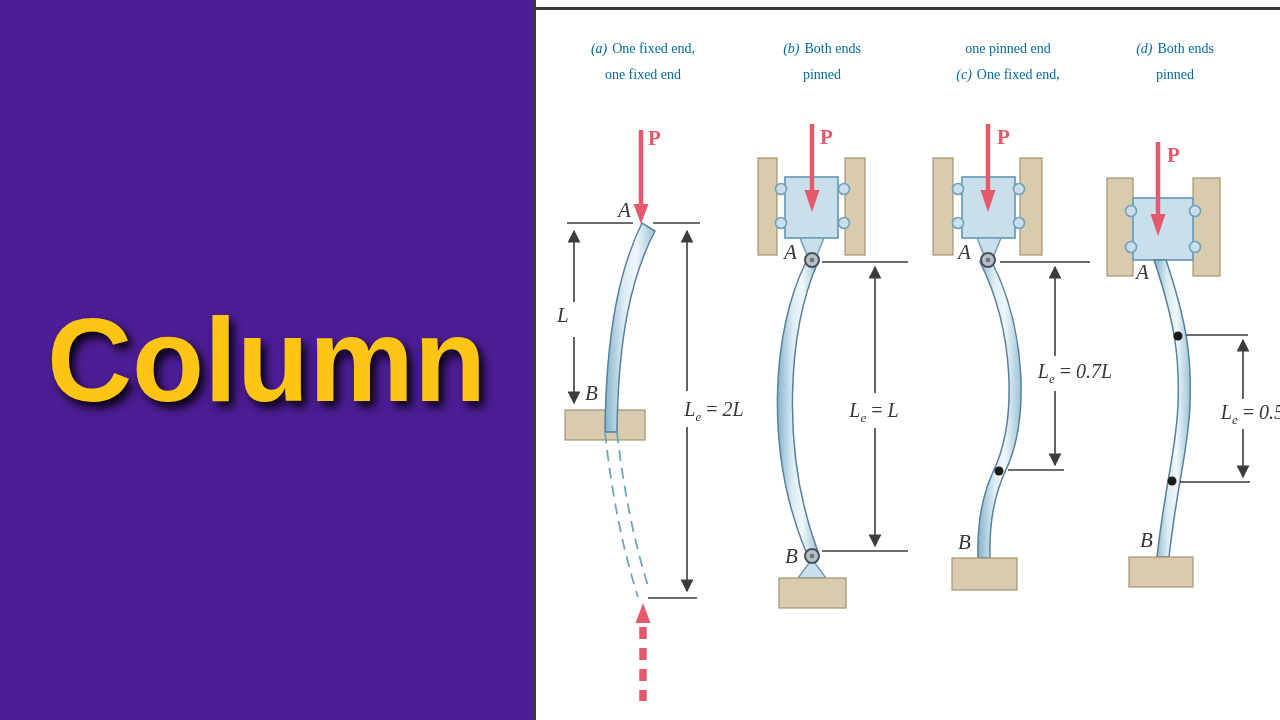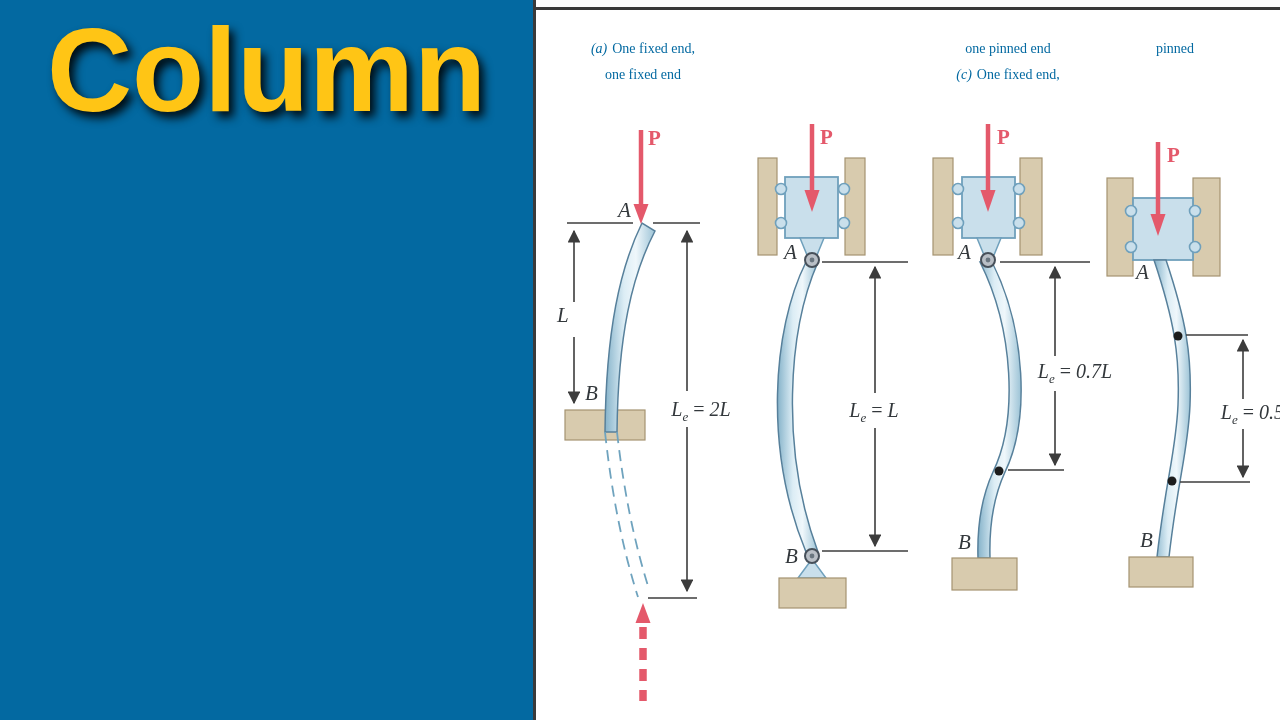--- a/index.html
+++ b/index.html
@@ -1,20 +1,20 @@
 <!DOCTYPE html>
 <html><head>
 <meta charset="utf-8">
 <style>
   html,body{margin:0;padding:0;background:#222;}
   .page{position:relative;width:1280px;height:720px;background:#ffffff;overflow:hidden;
         font-family:"Liberation Serif",serif;}
   
-  .left-panel{position:absolute;left:0;top:0;width:533px;height:720px;background:#0369a1;
-              display:flex;flex-direction:row;justify-content:center;align-items:flex-start;}
+  .left-panel{position:absolute;left:0;top:0;width:533px;height:720px;background:#4c1d95;
+              display:flex;flex-direction:row;justify-content:center;align-items:center;}
   .title-line{font-family:"Liberation Sans",sans-serif;font-weight:bold;font-size:118px;
               line-height:140px;color:#FFC515;text-shadow:5px 6px 10px rgba(0,0,0,.9);
               white-space:nowrap;}
   
   .figure-panel{position:absolute;left:533px;top:0;width:747px;height:720px;background:#fff;}
   .frame-left{position:absolute;left:0;top:0;width:3px;height:720px;background:#3a3a3a;}
   .frame-top{position:absolute;left:0;top:7px;width:747px;height:3px;background:#3a3a3a;}
   .figure-panel svg{position:absolute;left:0;top:0;}
   .lbl{position:absolute;color:#33383c;}
   .fig-label{position:absolute;top:36px;width:200px;transform:translateX(-50%);
@@ -188,46 +188,51 @@
           <line x1="1158" y1="142" x2="1158" y2="216" stroke="#E4596B" stroke-width="4.5"></line>
           <polygon points="1150.5,214 1165.5,214 1158,236" fill="#E4596B"></polygon>
         </g>
       </g>
     </svg>
 
     <div class="fig-label" style="left:110px">
       <div><span class="it">(a)</span><span class="t">One fixed end,</span></div>
       <div>one fixed end</div>
     </div>
+    <div class="fig-label" style="left:289px">
+      <div><span class="it">(b)</span><span class="t">Both ends</span></div>
+      <div>pinned</div>
+    </div>
     <div class="fig-label" style="left:475px">
       <div>one pinned end</div>
       <div><span class="it">(c)</span><span class="t">One fixed end,</span></div>
     </div>
     <div class="fig-label" style="left:642px">
+      <div><span class="it">(d)</span><span class="t">Both ends</span></div>
       <div>pinned</div>
     </div>
 
     <div class="lbl p-label" style="left:115px;top:126px">P</div>
     <div class="lbl p-label" style="left:287px;top:125px">P</div>
     <div class="lbl p-label" style="left:464px;top:125px">P</div>
     <div class="lbl p-label" style="left:634px;top:143px">P</div>
 
     <div class="lbl pt-label" style="left:85px;top:198px">A</div>
     <div class="lbl pt-label" style="left:251px;top:240px">A</div>
     <div class="lbl pt-label" style="left:425px;top:240px">A</div>
     <div class="lbl pt-label" style="left:603px;top:260px">A</div>
 
     <div class="lbl pt-label" style="left:52px;top:381px">B</div>
     <div class="lbl pt-label" style="left:252px;top:544px">B</div>
     <div class="lbl pt-label" style="left:425px;top:530px">B</div>
     <div class="lbl pt-label" style="left:607px;top:528px">B</div>
 
     <div class="lbl pt-label" style="left:24px;top:303px">L</div>
 
-    <div class="lbl le-label" style="left:151px;top:398px">
+    <div class="lbl le-label" style="left:164px;top:398px">
       <span class="it">L</span><sub>e</sub><span class="eq">=</span><span class="it">2L</span>
     </div>
     <div class="lbl le-label" style="left:324px;top:399px">
       <span class="it">L</span><sub>e</sub><span class="eq">=</span><span class="it">L</span>
     </div>
     <div class="lbl le-label" style="left:525px;top:360px">
       <span class="it">L</span><sub>e</sub><span class="eq">=</span><span class="it">0.7L</span>
     </div>
     <div class="lbl le-label" style="left:708px;top:401px">
       <span class="it">L</span><sub>e</sub><span class="eq">=</span><span class="it">0.5L</span>

